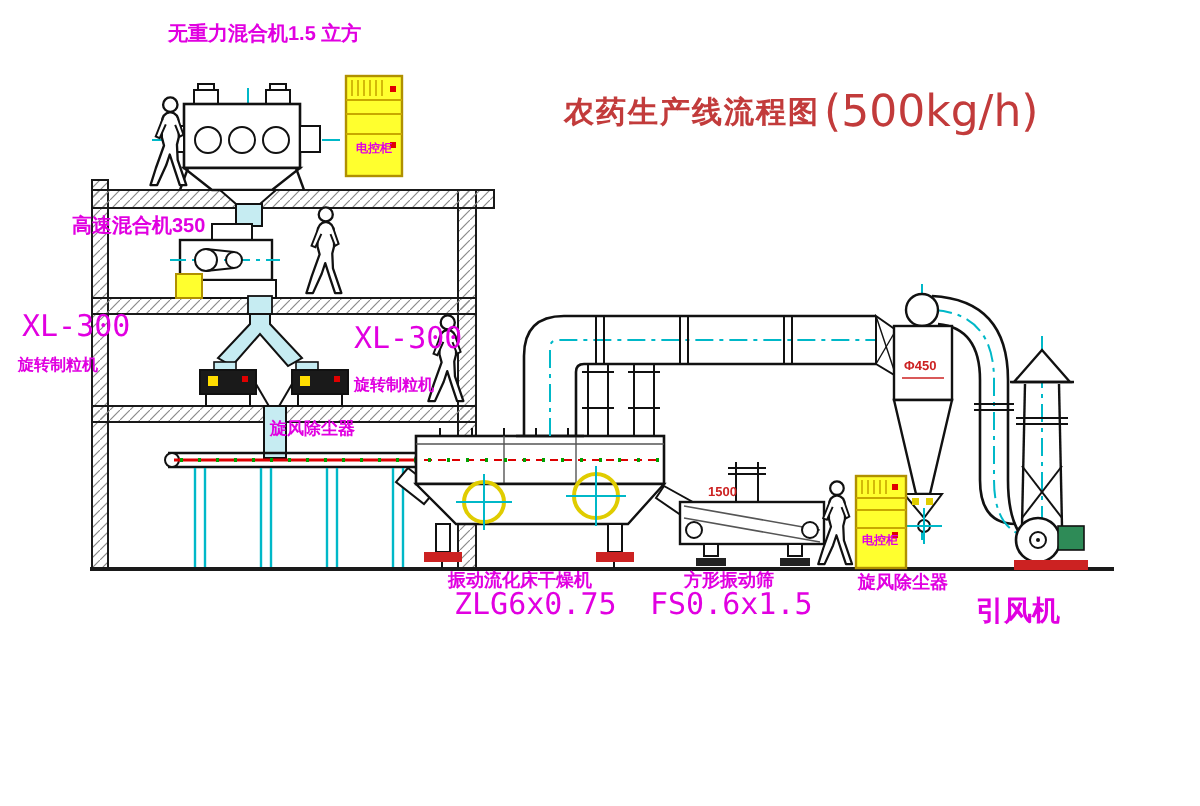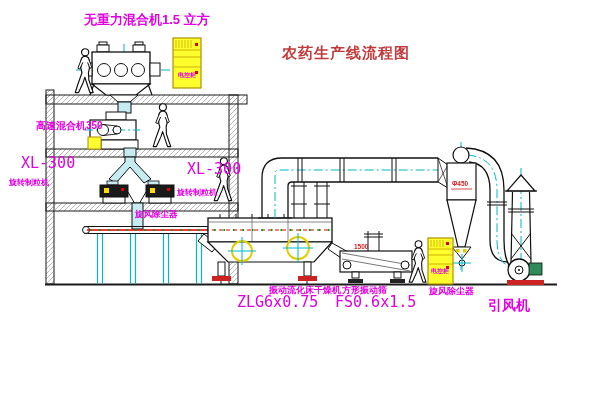--- a/index.html
+++ b/index.html
@@ -1,20 +1,20 @@
 <!DOCTYPE html>
 <html><head>
 <meta charset="utf-8">
 <style>
   html,body{margin:0;padding:0;background:#fff;}
   .stage{position:relative;width:600px;height:403px;background:#ffffff;overflow:hidden;
          font-family:"Liberation Sans",sans-serif;}
   .stage svg{position:absolute;left:0;top:0;}
   .lbl{position:absolute;color:#e100e1;white-space:nowrap;line-height:1;font-weight:bold;}
-  .model{font-weight:normal;font-family:"DejaVu Sans Mono",monospace;margin-left:10px;}
+  .model{font-weight:normal;font-family:"DejaVu Sans Mono",monospace;}
   .dim{position:absolute;color:#cc2222;white-space:nowrap;line-height:1;font-weight:bold;}
   .title-row{position:absolute;left:282px;top:44px;display:flex;align-items:center;color:#c23b3b;}
   .title-zh{font-family:"Liberation Serif",serif;font-weight:bold;font-size:15px;letter-spacing:1px;}
   .title-cap{font-family:"DejaVu Sans",sans-serif;font-size:22px;font-weight:normal;margin-left:2px;}
 </style>
 </head>
 <body>
 
 <div class="stage">
 
@@ -265,30 +265,31 @@
   <g>
         <use href="#person" transform="translate(212,157) scale(0.88)"></use>
       </g>
   <g>
         <use href="#person" transform="translate(407,240) scale(0.85)"></use>
       </g>
 </svg>
 
 <div class="title-row">
   <span class="title-zh">农药生产线流程图</span>
+  <span class="title-cap">(500kg/h)</span>
 </div>
 
-<div class="lbl" style="left:84px;top:13px;font-size:13px;">无重力混合机1.5 立方</div>
-<div class="lbl" style="left:36px;top:109px;font-size:10px;margin-top:12px;">高速混合机350</div>
+<div class="lbl" style="left:84px;top:13px;font-size:10px;">无重力混合机1.5 立方</div>
+<div class="lbl" style="left:36px;top:109px;font-size:10px;">高速混合机350</div>
 <div class="lbl model" style="left:11px;top:156px;font-size:15px;">XL-300</div>
 <div class="lbl" style="left:9px;top:179px;font-size:8px;">旋转制粒机</div>
 <div class="lbl model" style="left:177px;top:162px;font-size:15px;">XL-300</div>
 <div class="lbl" style="left:177px;top:189px;font-size:8px;">旋转制粒机</div>
 <div class="lbl" style="left:135px;top:210px;font-size:8.5px;">旋风除尘器</div>
-<div class="lbl" style="left:224px;top:286px;font-size:9px;margin-left:45px;">振动流化床干燥机</div>
+<div class="lbl" style="left:224px;top:286px;font-size:9px;">振动流化床干燥机</div>
 <div class="lbl model" style="left:227px;top:295px;font-size:15px;">ZLG6x0.75</div>
 <div class="lbl" style="left:342px;top:286px;font-size:9px;">方形振动筛</div>
 <div class="lbl model" style="left:325px;top:295px;font-size:15px;text-align:right;">FS0.6x1.5</div>
 <div class="lbl" style="left:429px;top:288px;font-size:9px;font-family:Liberation Mono, monospace;">旋风除尘器</div>
 <div class="lbl" style="left:488px;top:298px;font-size:14px;">引风机</div>
 <div class="lbl" style="left:178px;top:72px;font-size:6px;">电控柜</div>
 <div class="lbl" style="left:431px;top:268px;font-size:6px;">电控柜</div>
 
 <div class="dim" style="left:452px;top:181px;font-size:6.5px;">Φ450</div>
 <div class="dim" style="left:354px;top:244px;font-size:6.5px;">1500</div>

